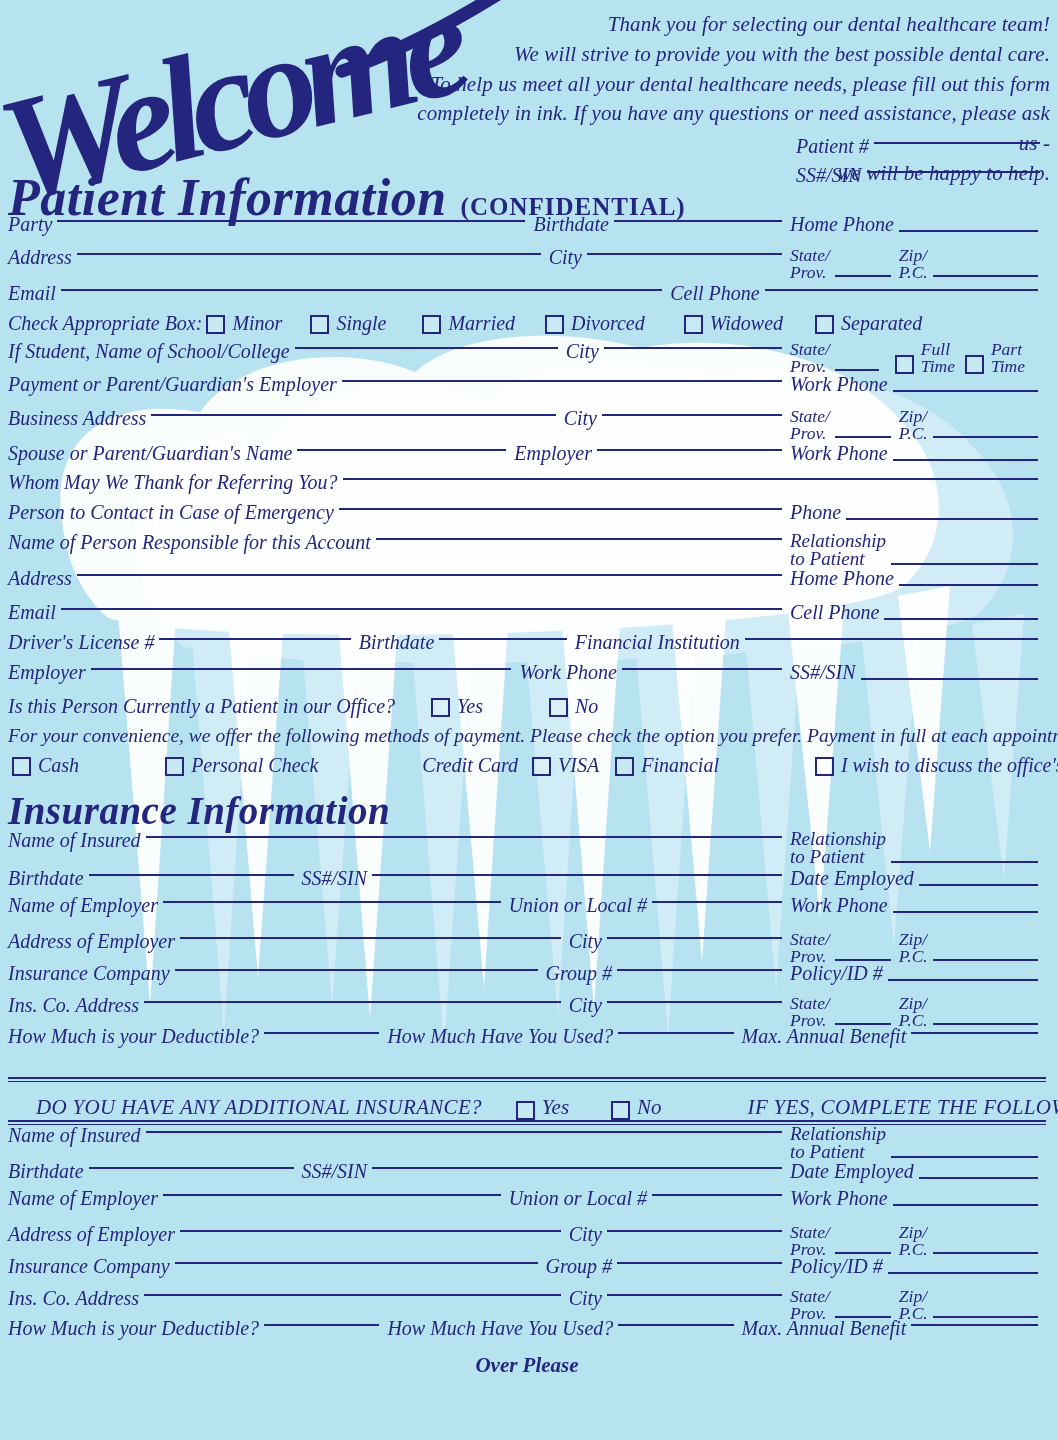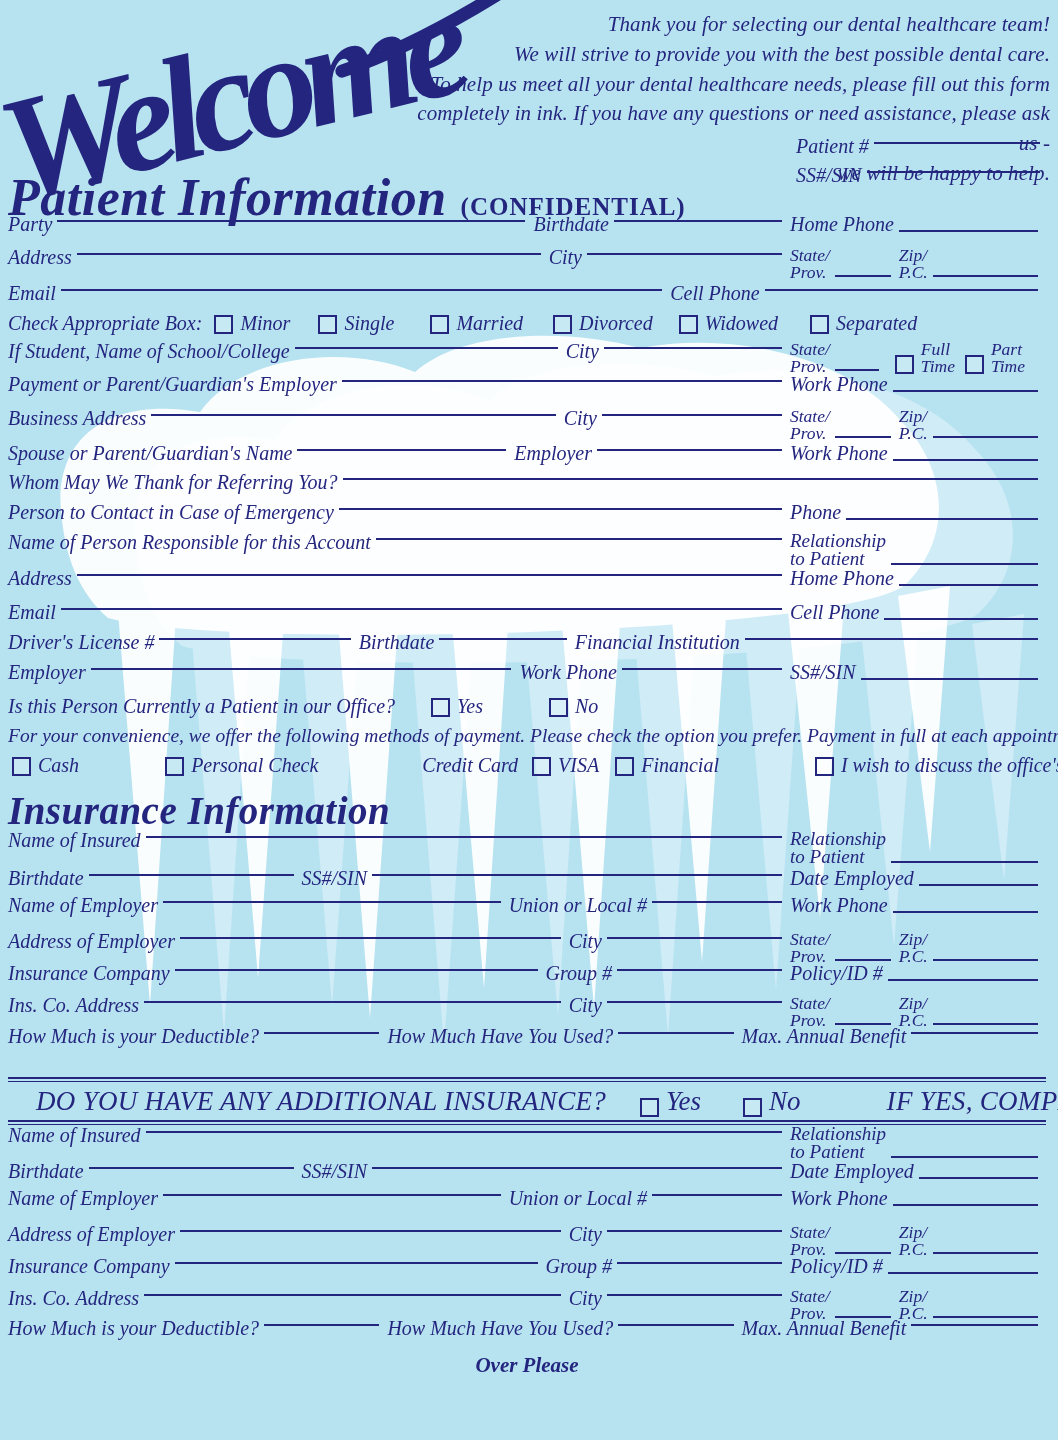--- a/index.html
+++ b/index.html
@@ -32,21 +32,21 @@
   .lbl{white-space:nowrap;}
   .ln{flex:1 1 auto;border-bottom:2px solid var(--ink);margin:0 8px 3px 5px;min-width:18px;height:8px;}
   .ln.f{flex:0 0 auto;}
   .rcol{flex:0 0 256px;display:flex;align-items:flex-end;}
   .stack{display:flex;flex-direction:column;line-height:.95;font-size:17.5px;white-space:nowrap;}
   .cb{flex:0 0 auto;width:19px;height:19px;border:2.5px solid var(--ink);margin:0 7px 2px 0;background:rgba(255,255,255,.22);}
   .opt{display:flex;align-items:flex-end;white-space:nowrap;}
   .opt .cb{margin-bottom:0;}
   .sect{font-size:39px;font-weight:bold;letter-spacing:.5px;line-height:1;display:flex;align-items:flex-end;}
   .rule{height:5px;border-top:2.5px solid var(--ink);border-bottom:1.5px solid var(--ink);}
-  .addrow{display:flex;align-items:center;font-size:27px;}
+  .addrow{display:flex;align-items:flex-end;font-size:21px;}
   .caps{letter-spacing:.3px;}
   .footer{text-align:center;font-size:21px;font-weight:bold;}
 </style>
 </head>
 <body>
 
 <div class="page">
 
   <svg class="wm" viewBox="0 0 1058 1440" preserveAspectRatio="none">
     <defs>
@@ -135,37 +135,37 @@
 
     <div class="row" style="height:30px">
       <span class="lbl">Email</span>
       <div class="ln" style="flex:2.2"></div>
       <span class="lbl">Cell Phone</span>
       <div class="ln" style="flex:1"></div>
     </div>
 
     <div class="row" style="height:28px">
       <span class="lbl">Check Appropriate Box:</span>
-      <span class="opt" style="margin-left:12px">
+      <span class="opt" style="margin-left:4px">
           <span class="cb"></span>
           <span>Minor</span>
         </span>
       <span class="opt" style="margin-left:28px">
           <span class="cb"></span>
           <span>Single</span>
         </span>
       <span class="opt" style="margin-left:36px">
           <span class="cb"></span>
           <span>Married</span>
         </span>
       <span class="opt" style="margin-left:30px">
           <span class="cb"></span>
           <span>Divorced</span>
         </span>
-      <span class="opt" style="margin-left:26px">
+      <span class="opt" style="margin-left:39px">
           <span class="cb"></span>
           <span>Widowed</span>
         </span>
       <span class="opt" style="margin-left:32px">
           <span class="cb"></span>
           <span>Separated</span>
         </span>
     </div>
 
     <div class="row" style="height:33px">

